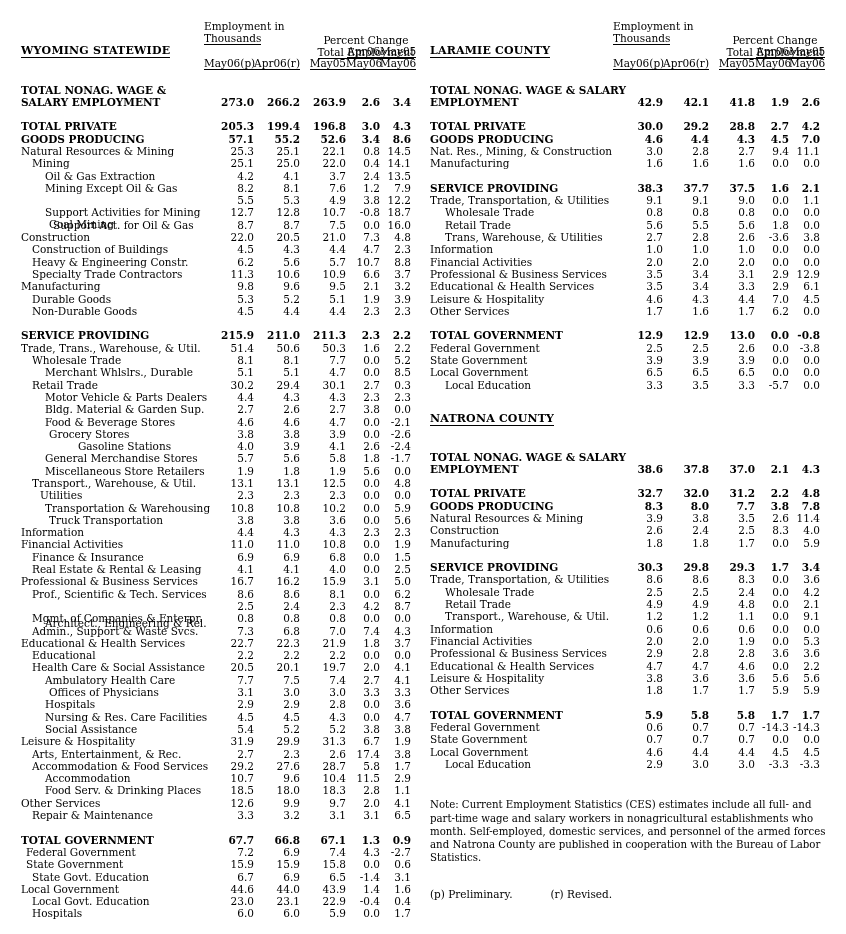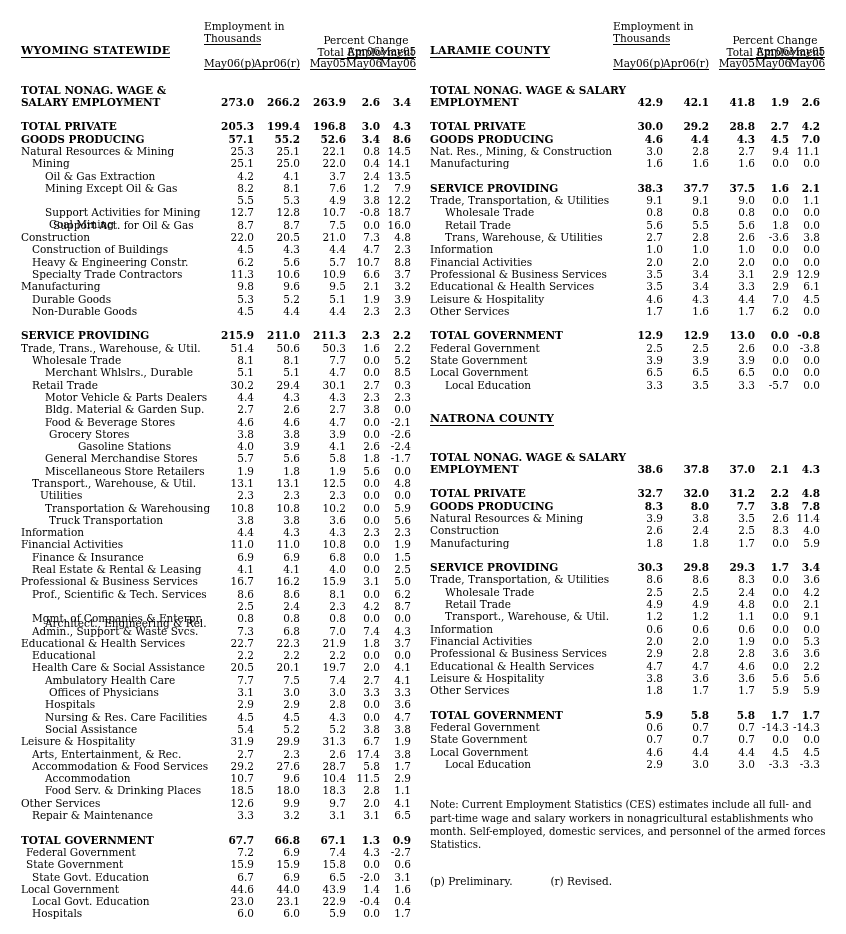--- a/index.html
+++ b/index.html
@@ -563,21 +563,21 @@
         <span class="c c2">15.9</span>
         <span class="c c3">15.8</span>
         <span class="c c4">0.0</span>
         <span class="c c5">0.6</span>
       </div>
       <div class="row">
         <span class="lbl" style="padding-left: 11px;">State Govt. Education</span>
         <span class="c c1">6.7</span>
         <span class="c c2">6.9</span>
         <span class="c c3">6.5</span>
-        <span class="c c4">-2.0</span>
+        <span class="c c4">-1.4</span>
         <span class="c c5">3.1</span>
       </div>
       <div class="row">
         <span class="lbl">Local Government</span>
         <span class="c c1">44.6</span>
         <span class="c c2">44.0</span>
         <span class="c c3">43.9</span>
         <span class="c c4">1.4</span>
         <span class="c c5">1.6</span>
       </div>
@@ -1001,20 +1001,21 @@
         <span class="c c5">-3.3</span>
       </div>
     </div>
 
   <div class="sp sp-e"></div>
   <div class="note">
     <div>
         <div class="note-line">Note: Current Employment Statistics (CES) estimates include all full- and</div>
         <div class="note-line">part-time wage and salary workers in nonagricultural establishments who</div>
         <div class="note-line">month. Self-employed, domestic services, and personnel of the armed forces</div>
+        <div class="note-line">and Natrona County are published in cooperation with the Bureau of Labor</div>
         <div class="note-line">Statistics.</div>
         <div class="note-line"></div>
       </div>
     <div class="foot">
       <span>(p) Preliminary.</span>
       <span>(r) Revised.</span>
     </div>
   </div>
 </div>
 

